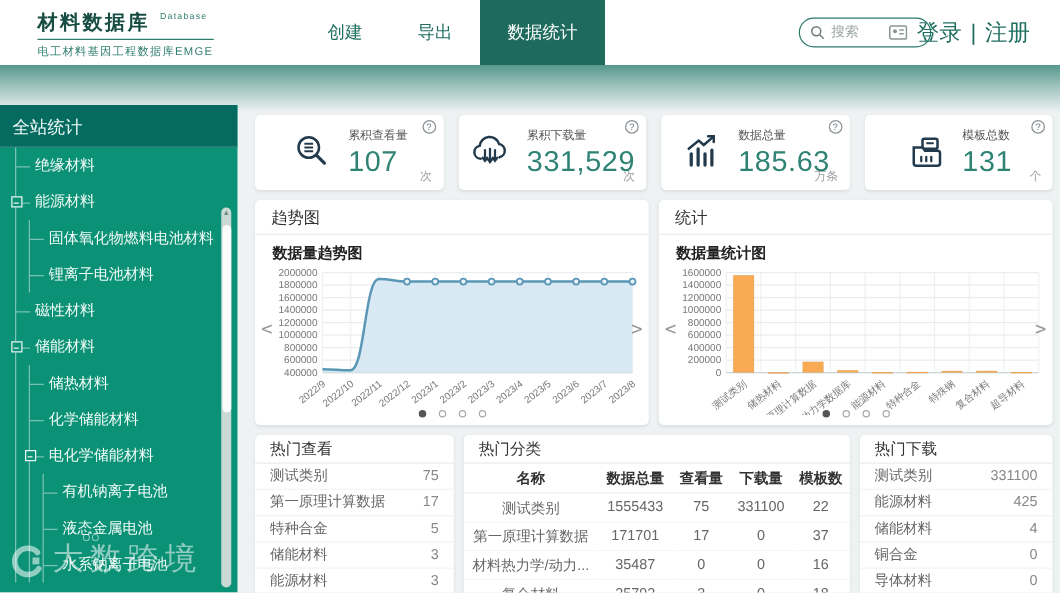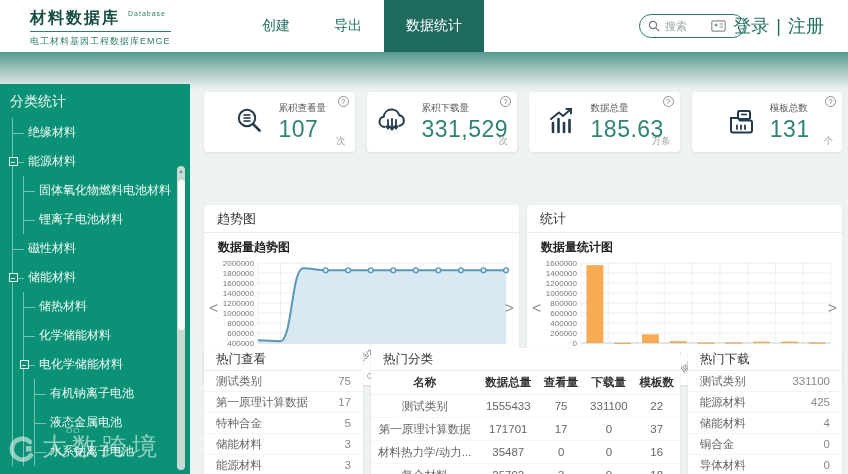--- a/index.html
+++ b/index.html
@@ -46,21 +46,21 @@
   
   .row-cards { position:absolute; left:204px; right:6px; top:92px; height:60px; display:flex; gap:12px; z-index:1; }
   .card { background:#fff; border-radius:4px; box-shadow:0 1px 3px rgba(0,0,0,.08); }
   .stat { flex:1; position:relative; display:flex; align-items:center; justify-content:center; gap:12px; }
   .stat .icon { width:34px; height:34px; flex:0 0 auto; }
   .stat .txt .lbl { font-size:9.5px; color:#555; margin-bottom:1px; }
   .stat .txt .val { font-size:23px; color:#2e8374; letter-spacing:0.5px; }
   .stat .unit { position:absolute; right:9px; bottom:4px; font-size:9.5px; color:#9aa0a3; }
   .stat .help { position:absolute; right:6px; top:4px; width:11px; height:11px; border:1px solid #8b9296; border-radius:50%; font-size:7.5px; color:#6d7478; display:flex; align-items:center; justify-content:center; cursor:pointer; }
 
-  .row-charts { position:absolute; left:204px; right:6px; top:160px; height:180px; display:flex; gap:8px; z-index:1;margin-top:45px; }
+  .row-charts { position:absolute; left:204px; right:6px; top:160px; height:180px; display:flex; gap:8px; z-index:1; }
   .chart-card { flex:1; position:relative; }
   .panel-head { height:28px; line-height:28px; padding:0 13px; font-size:13px; color:#333; border-bottom:1px solid #ececec; }
   .chart-sub { position:absolute; left:14px; top:34px; font-size:12px; font-weight:bold; color:#222; }
   .chart-svg { position:absolute; left:6px; top:52px; }
   .car-arrow { position:absolute; top:52%; font-size:15px; color:#999; cursor:pointer; font-family:"DejaVu Sans Mono",monospace; }
   .car-arrow.l { left:5px; } .car-arrow.r { right:5px; }
   .dots { position:absolute; bottom:6px; left:0; right:0; display:flex; justify-content:center; gap:10px; }
   .dot { width:6px; height:6px; border-radius:50%; border:1px solid #aaa; background:#fff; cursor:pointer; }
   .dot.on { background:#555; border-color:#555; }
 
@@ -111,21 +111,21 @@
       </svg>
     <a>登录</a>
     <span class="sep">|</span>
     <a>注册</a>
   </div>
 </div>
 
 <div class="band"></div>
 
 <div class="sidebar">
-  <div class="sb-head2">分类统计</div>
+  <div class="sb-head1">全站统计</div>
   <ul class="tree" id="tree">
       <li>
         <div class="trow">绝缘材料</div>
       </li>
       <li>
         <div class="trow"><span class="expbox"></span>能源材料</div>
         <ul>
           <li>
             <div class="trow">固体氧化物燃料电池材料</div>
           </li>

